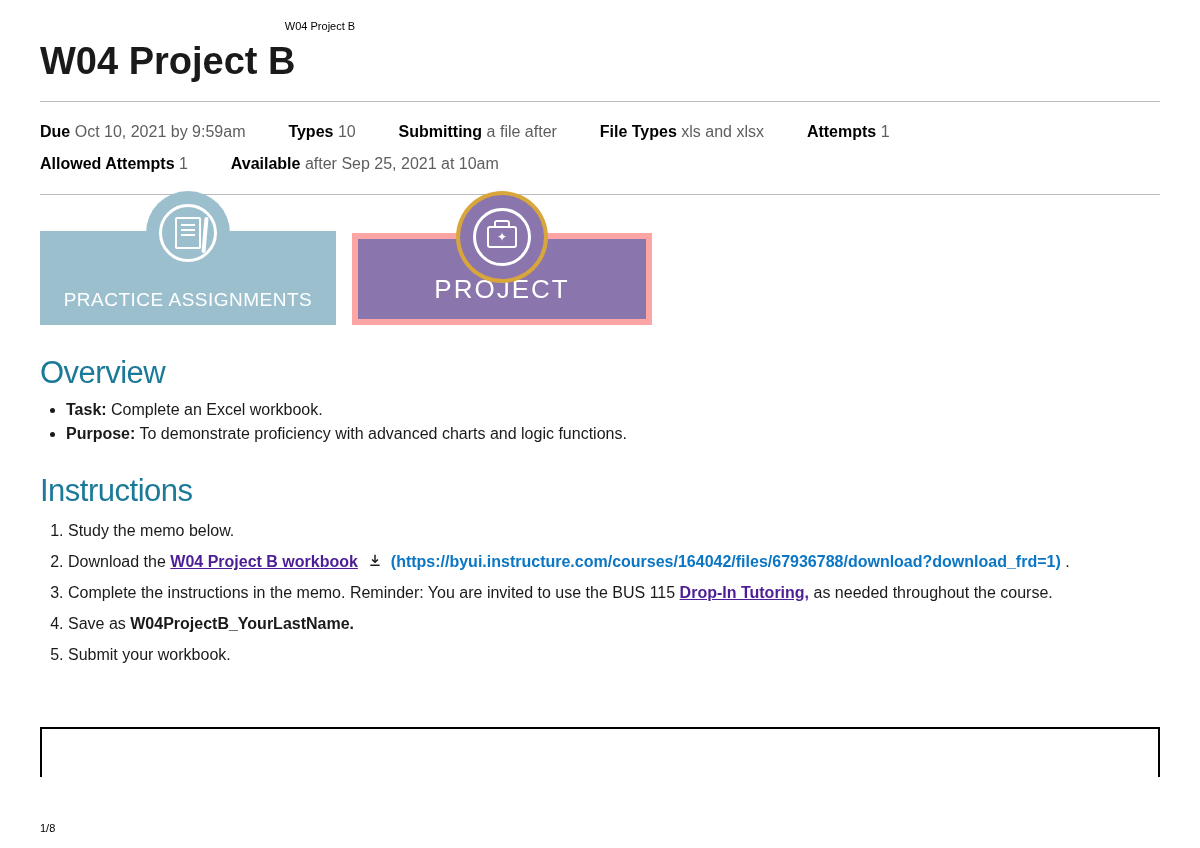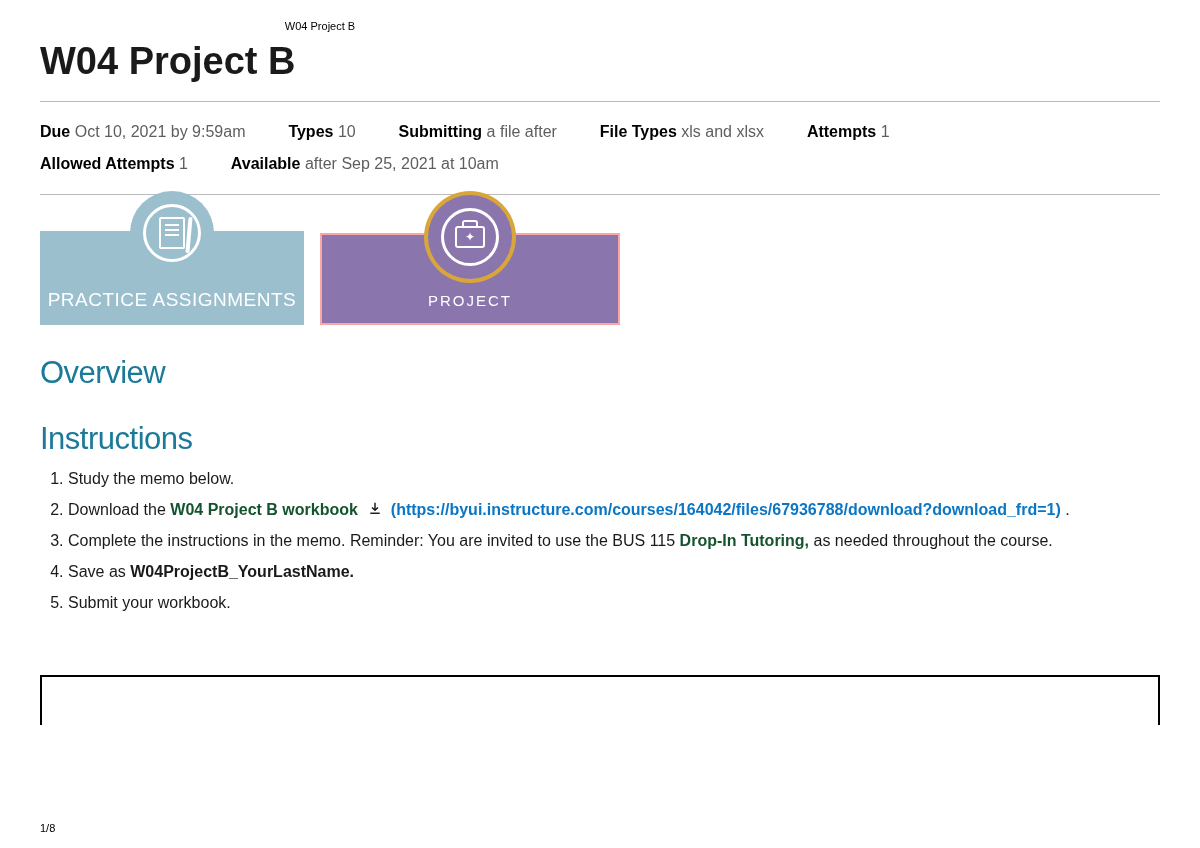--- a/index.html
+++ b/index.html
@@ -42,21 +42,21 @@
   .meta .gap { display: inline-block; width: 34px; }
   .meta .lightval { color: #5e5e5e; }
 
   .badges {
     margin-top: 36px;
     display: flex;
     align-items: flex-end;
     gap: 16px;
   }
   .badge-practice {
-    width: 264px;
+    width: 296px;
     position: relative;
   }
   .badge-practice .bar {
     background: #9cbfce;
     color: #fff;
     text-align: center;
     font-size: 19px;
     letter-spacing: 0.5px;
     font-weight: 500;
     padding: 28px 0 14px 0;
@@ -107,24 +107,24 @@
     transform: skew(-5deg);
     border-radius:2px;
   }
 
   .badge-project {
     width: 300px;
     position: relative;
   }
   .badge-project .bar {
     background: #8a76ad;
-    border: 2px solid #fca5a5;
+    border: 6px solid #fca5a5;
     color: #fff;
     text-align: center;
-    font-size: 15px;
+    font-size: 26px;
     letter-spacing: 2px;
     font-weight: 500;
     padding: 28px 0 14px 0;
     height: 92px;
     display: flex;
     align-items: flex-end;
     justify-content: center;
   }
   .badge-project .circle-wrap {
     position: absolute;
@@ -185,21 +185,21 @@
   ul.ov {
     margin: 4px 0 0 4px;
     padding-left: 22px;
   }
   ul.ov li { margin: 6px 0; }
   ol.inst {
     margin: 6px 0 0 4px;
     padding-left: 24px;
   }
   ol.inst li { margin: 6px 0; line-height: 1.55; }
-  a.link { color: #14532d; font-weight: 700; }
+  a.link { color: #4c1d95; text-decoration: underline; font-weight: 700; }
   .dl-icon {
     display:inline-block;
     vertical-align: middle;
     margin: 0 4px 0 6px;
   }
   .dl-url { color: #0b76c4; font-weight: 700; }
 
   .memo-box {
     margin-top: 60px;
     border: 2px solid #000;
@@ -276,20 +276,28 @@
               <span class="gears">✦</span>
             </span>
           </div>
         </div>
       </div>
       <div class="bar">PROJECT</div>
     </div>
   </div>
 
   <h2 class="sect">Overview</h2>
+  <ul class="ov">
+    <li>
+      <b>Task:</b><span> Complete an Excel workbook.</span>
+    </li>
+    <li>
+      <b>Purpose:</b><span> To demonstrate proficiency with advanced charts and logic functions.</span>
+    </li>
+  </ul>
 
   <h2 class="sect">Instructions</h2>
   <ol class="inst">
     <li>Study the memo below.</li>
     <li>
       <span>Download the </span><a class="link">W04 Project B workbook</a>
       <span class="dl-icon">
         <svg width="14" height="14" viewBox="0 0 24 24" fill="none" stroke="#111" stroke-width="2.4">
             <path d="M12 3v12"></path>
             <path d="M7 11l5 5 5-5"></path>

